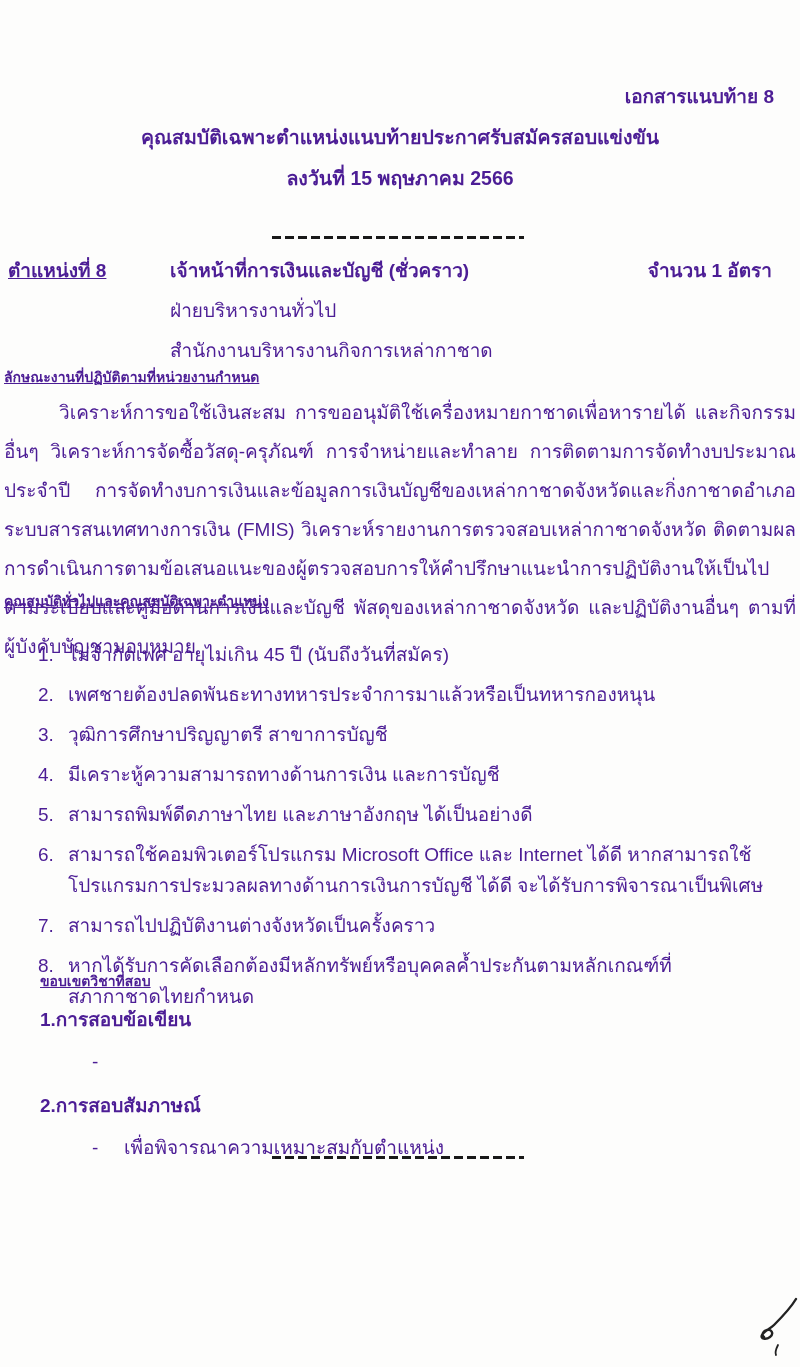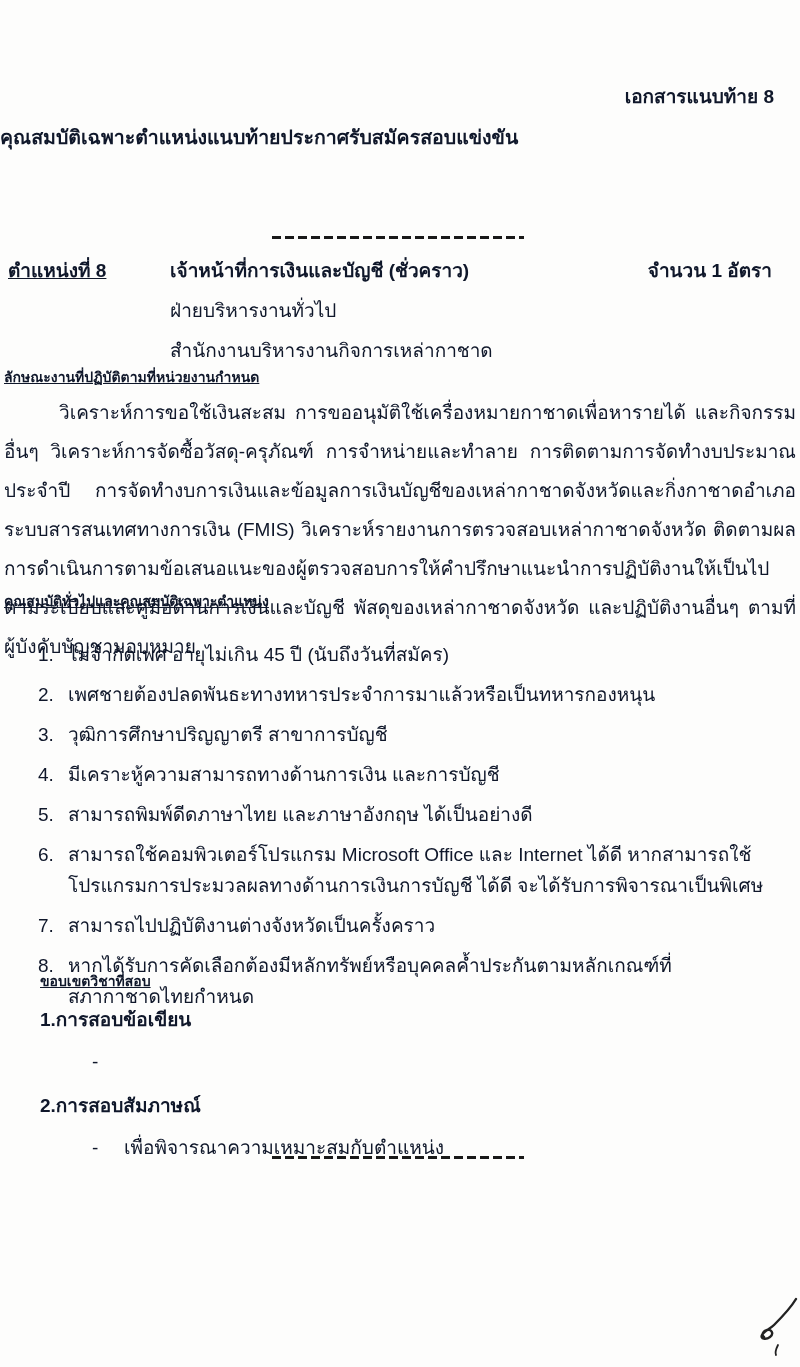--- a/index.html
+++ b/index.html
@@ -1,34 +1,34 @@
 <!DOCTYPE html>
 <html lang="th"><head>
 <meta charset="utf-8">
 <style>
   html,body{margin:0;padding:0;background:#e8e8e8;}
   .page{
     position:relative;
     width:800px;height:1367px;
     margin:0 auto;
     background:#fdfdfc;
-    color:#0f172a;
+    color:#4c1d95;
     font-family:"Liberation Sans","DejaVu Sans",sans-serif;
     font-size:19px;
     line-height:1.35;
     overflow:hidden;
     box-sizing:border-box;
   }
   .attach-label{
     position:absolute;top:84px;right:26px;
     font-weight:bold;font-size:19px;
   }
   .title-block{
     position:absolute;top:124px;left:0;right:0;
-    text-align:left;font-weight:bold;font-size:19.5px;
+    text-align:center;font-weight:bold;font-size:19.5px;
   }
   .title-block .t-line{margin-bottom:15px;}
   .divider{
     height:3px;width:252px;
     background:repeating-linear-gradient(90deg,#191919 0 9px,transparent 9px 13px);
   }
   .divider.top{position:absolute;top:236px;left:272px;}
   .divider.bottom{position:absolute;top:1156px;left:272px;}
   .pos-row{
     position:absolute;top:258px;left:8px;right:28px;
@@ -62,20 +62,21 @@
 </style>
 </head>
 <body>
 
 <div class="page">
 
   <div class="attach-label">เอกสารแนบท้าย 8</div>
 
   <div class="title-block">
     <div class="t-line">คุณสมบัติเฉพาะตำแหน่งแนบท้ายประกาศรับสมัครสอบแข่งขัน</div>
+    <div class="t-line">ลงวันที่ 15 พฤษภาคม 2566</div>
   </div>
 
   <div class="divider top"></div>
 
   <div class="pos-row">
     <span class="pos-label">ตำแหน่งที่ 8</span>
     <span class="pos-title">เจ้าหน้าที่การเงินและบัญชี (ชั่วคราว)</span>
     <span class="pos-qty">จำนวน  1  อัตรา</span>
   </div>
   <div class="pos-sub1">ฝ่ายบริหารงานทั่วไป</div>

